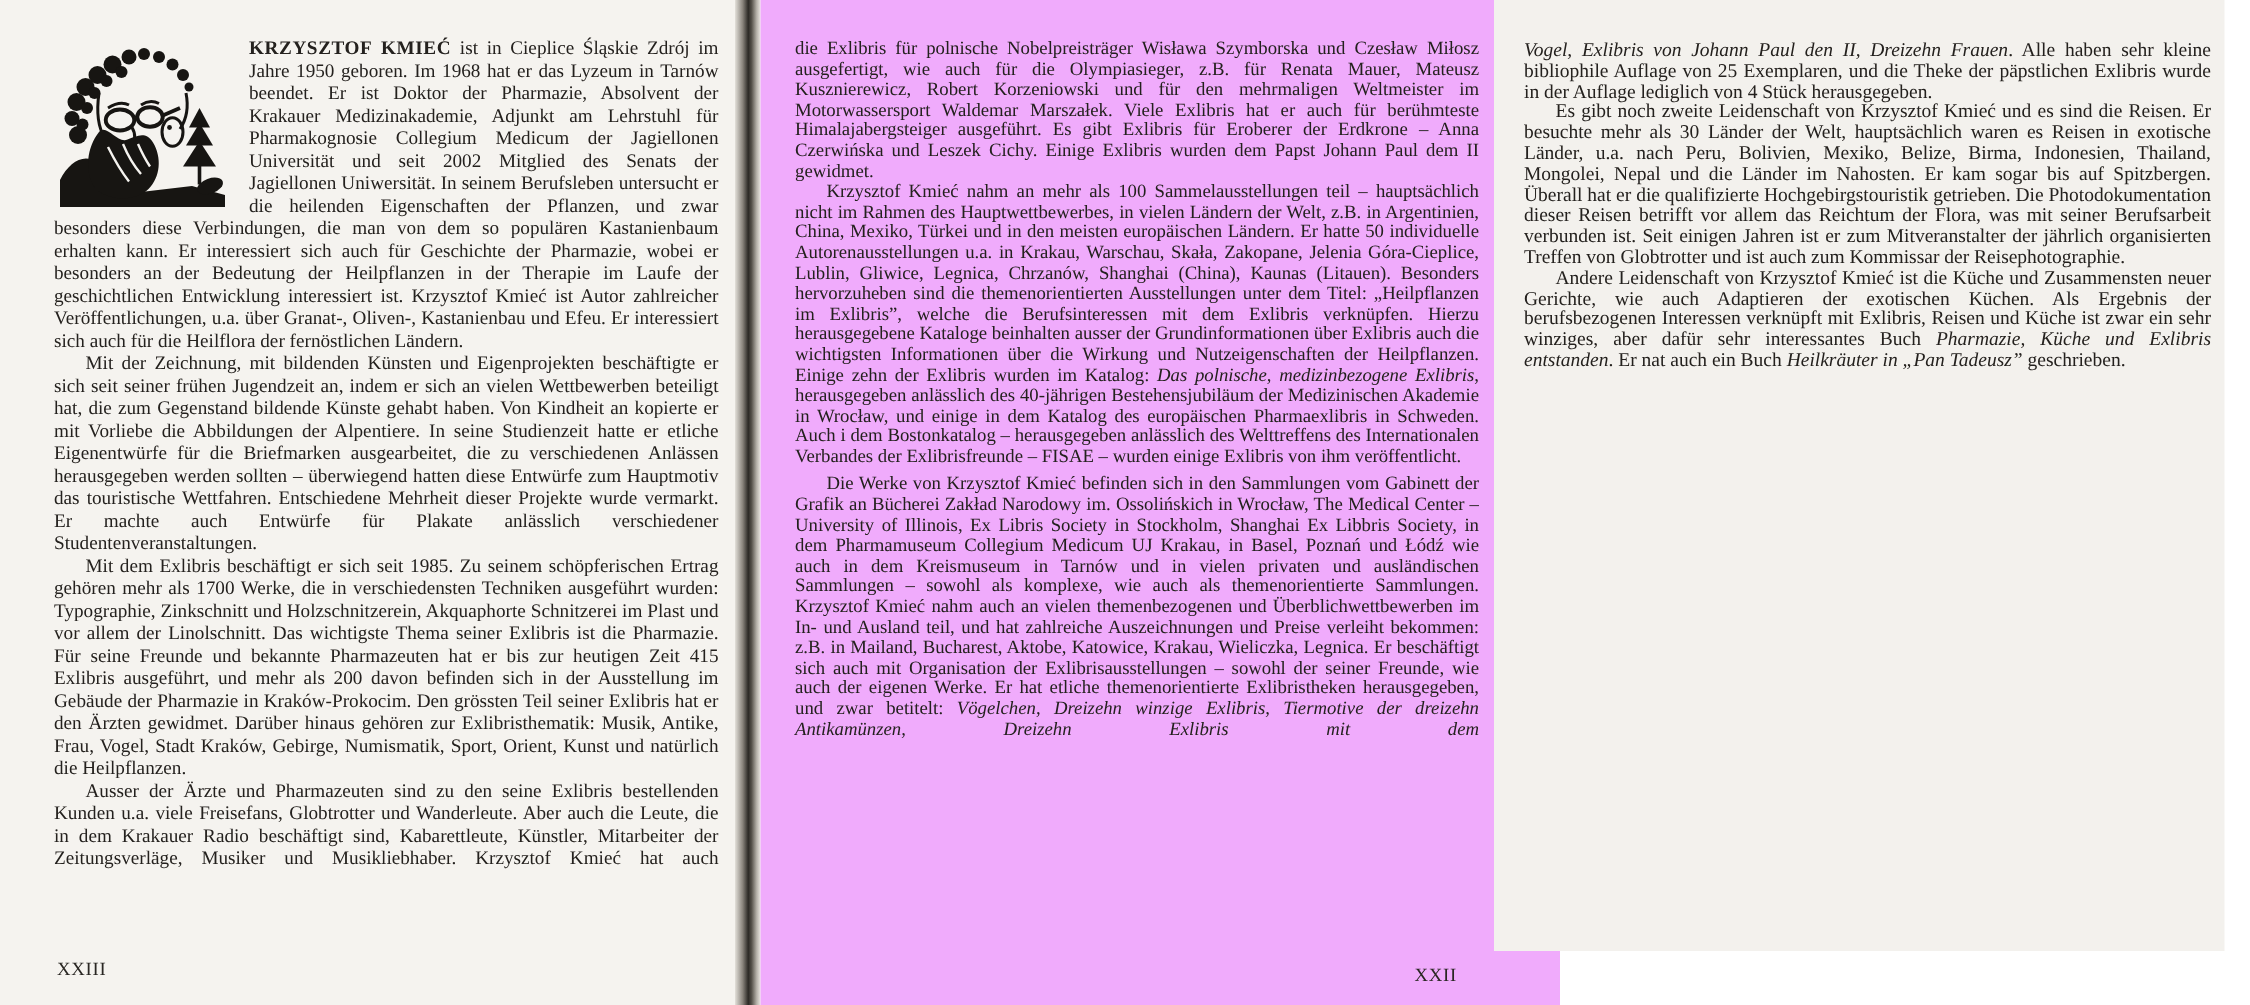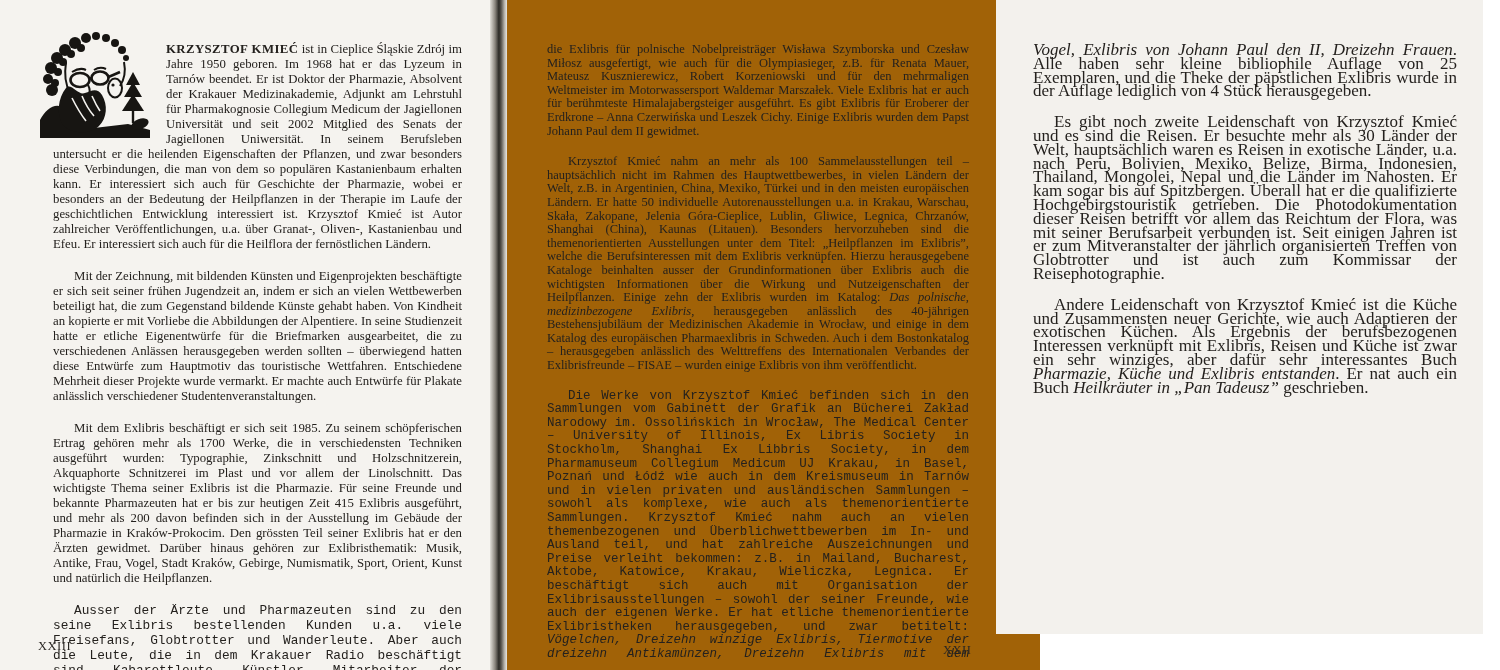--- a/index.html
+++ b/index.html
@@ -7,31 +7,31 @@
     width:1500px;height:670px;background:#ffffff;position:relative;overflow:hidden;
     font-family:"Liberation Serif", serif;color:#24211e;
     -webkit-font-smoothing:antialiased;
   }
   .page{position:absolute;top:0;background:#f4f2ee;}
   .page-left{left:0;width:490px;height:670px;background:#f5f3ef;}
   .gutter{
     position:absolute;left:490px;top:0;width:17px;height:670px;
     background:linear-gradient(90deg,#e3e0da 0%,#8a857d 30%,#2b2925 52%,#55514a 65%,#b5b1a9 85%,#e9e6e0 100%);
   }
-  .page-middle{left:507px;width:533px;height:670px;background:#a16207;}
+  .page-middle{left:507px;width:533px;height:670px;background:#f0abfc;}
   .page-right{left:996px;width:487px;height:634px;background:#f3f1ed;}
 
   .col{position:absolute;text-align:justify;}
-  .col p{margin:17px;padding:0;}
+  .col p{margin:0;padding:0;}
   .col p.ind{text-indent:21px;}
   .col p.sp{margin-top:5px;}
-  .col p.jlast{text-align-last:justify;font-family:Liberation Mono, monospace;}
+  .col p.jlast{text-align-last:justify;}
   .col-left{left:36px;top:25px;width:443px;font-size:12.8px;line-height:15px;}
   .col-middle{left:23px;top:26px;width:456px;font-size:12.5px;line-height:13.6px;}
-  .col-right{left:20px;top:26px;width:458px;font-size:17px;line-height:13.8px;}
+  .col-right{left:20px;top:26px;width:458px;font-size:13px;line-height:13.8px;}
 
   .b{font-weight:bold;letter-spacing:.4px;}
   .i{font-style:italic;}
 
   .pagenum{position:absolute;font-size:12.5px;letter-spacing:.5px;color:#2a2723;}
   .pagenum-left{left:38px;bottom:16px;}
   .pagenum-middle{left:436px;bottom:12px;}
 
   figure.portrait{
     float:left;width:118px;height:112px;margin:3px 12px 2px 0;padding:0;

